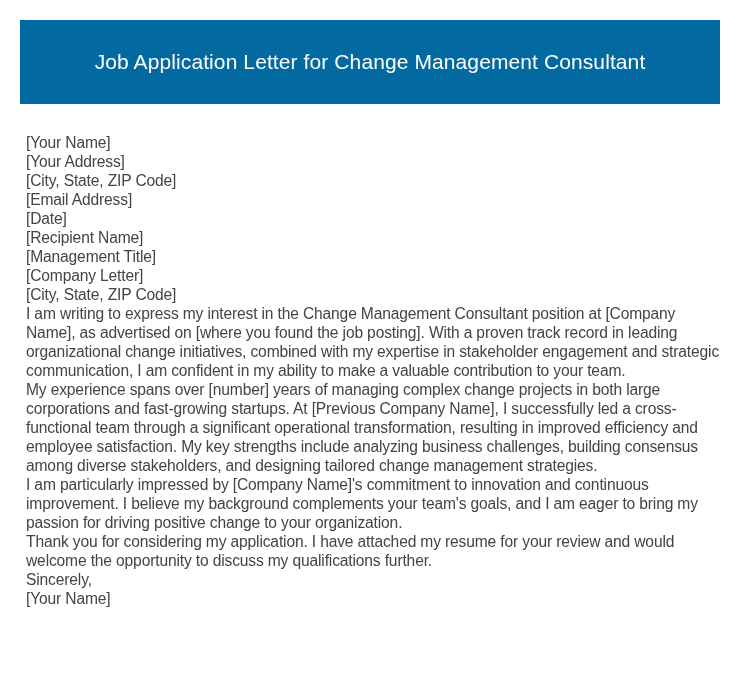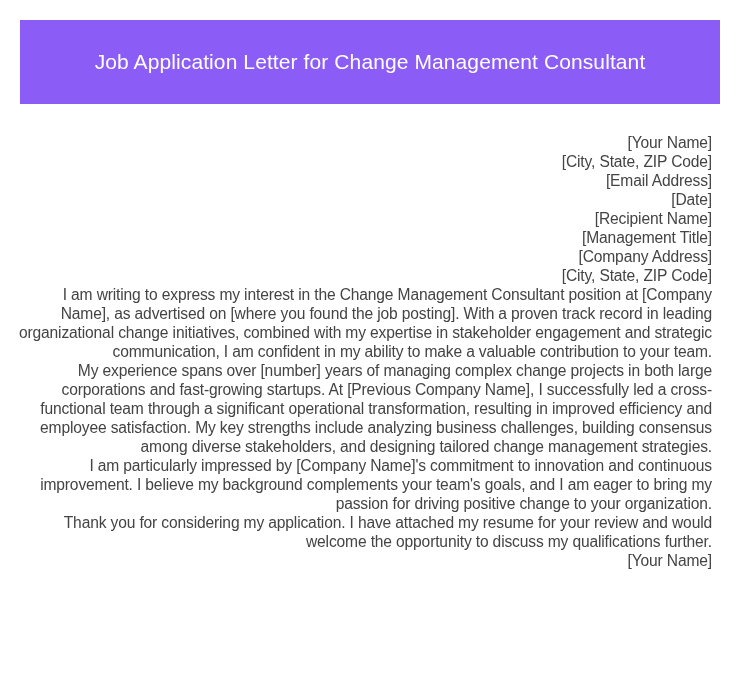--- a/index.html
+++ b/index.html
@@ -12,62 +12,63 @@
       height: 686px;
       overflow: hidden;
       font-family: "Liberation Sans", "DejaVu Sans", sans-serif;
     }
     .header {
       position: absolute;
       left: 20px;
       top: 20px;
       width: 700px;
       height: 84px;
-      background: #8b5cf6;
+      background: #0369a1;
       display: flex;
       align-items: center;
       justify-content: center;
     }
     .header h1 {
       margin: 0;
       color: #ffffff;
       font-family: "Liberation Sans", "DejaVu Sans", sans-serif;
       font-weight: normal;
       font-size: 21px;
       letter-spacing: 0.1px;
     }
     .letter {
       position: absolute;
-      left: 10px;
+      left: 26px;
       top: 133px;
       width: 702px;
       color: #444444;
       font-size: 15.6px;
       line-height: 19px;
       letter-spacing: -0.15px;
-      text-align: right;
     }
     .letter p {
       margin: 0;
     }
   </style>
 </head>
 <body>
 
 <div class="header">
   <h1>Job Application Letter for Change Management Consultant</h1>
 </div>
 
 <div class="letter">
   <p>[Your Name]</p>
+  <p>[Your Address]</p>
   <p>[City, State, ZIP Code]</p>
   <p>[Email Address]</p>
   <p>[Date]</p>
   <p>[Recipient Name]</p>
   <p>[Management Title]</p>
-  <p>[Company Address]</p>
+  <p>[Company Letter]</p>
   <p>[City, State, ZIP Code]</p>
   <p>I am writing to express my interest in the Change Management Consultant position at [Company Name], as advertised on [where you found the job posting]. With a proven track record in leading organizational change initiatives, combined with my expertise in stakeholder engagement and strategic communication, I am confident in my ability to make a valuable contribution to your team.</p>
   <p>My experience spans over [number] years of managing complex change projects in both large corporations and fast-growing startups. At [Previous Company Name], I successfully led a cross-functional team through a significant operational transformation, resulting in improved efficiency and employee satisfaction. My key strengths include analyzing business challenges, building consensus among diverse stakeholders, and designing tailored change management strategies.</p>
   <p>I am particularly impressed by [Company Name]'s commitment to innovation and continuous improvement. I believe my background complements your team's goals, and I am eager to bring my passion for driving positive change to your organization.</p>
   <p>Thank you for considering my application. I have attached my resume for your review and would welcome the opportunity to discuss my qualifications further.</p>
+  <p>Sincerely,</p>
   <p>[Your Name]</p>
 </div>
 
 </body></html>

